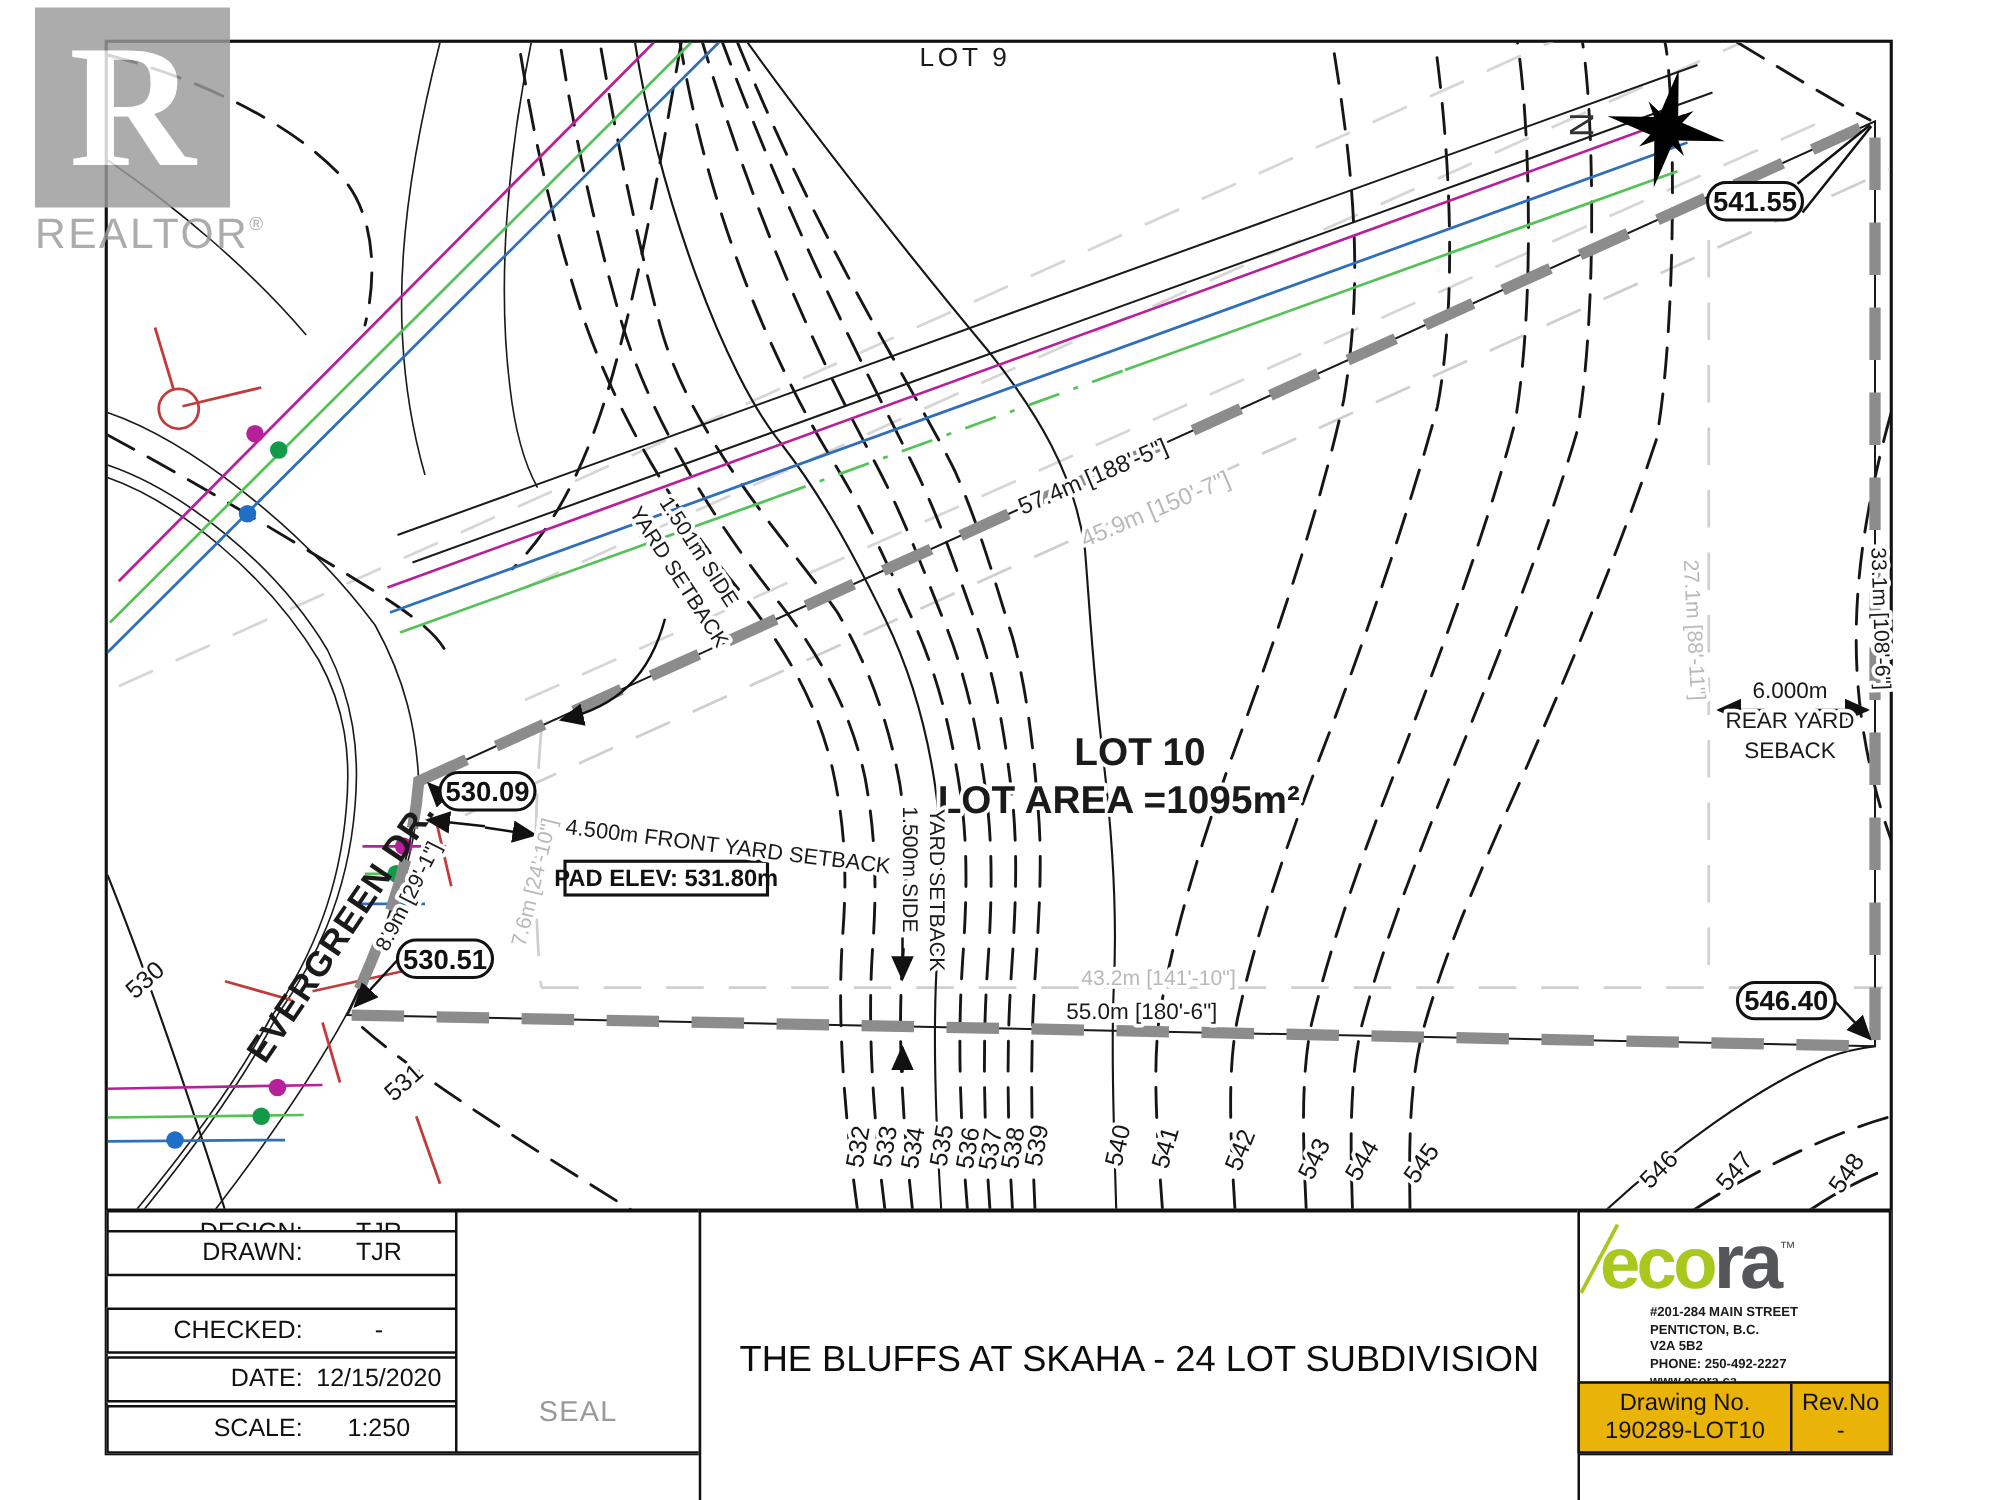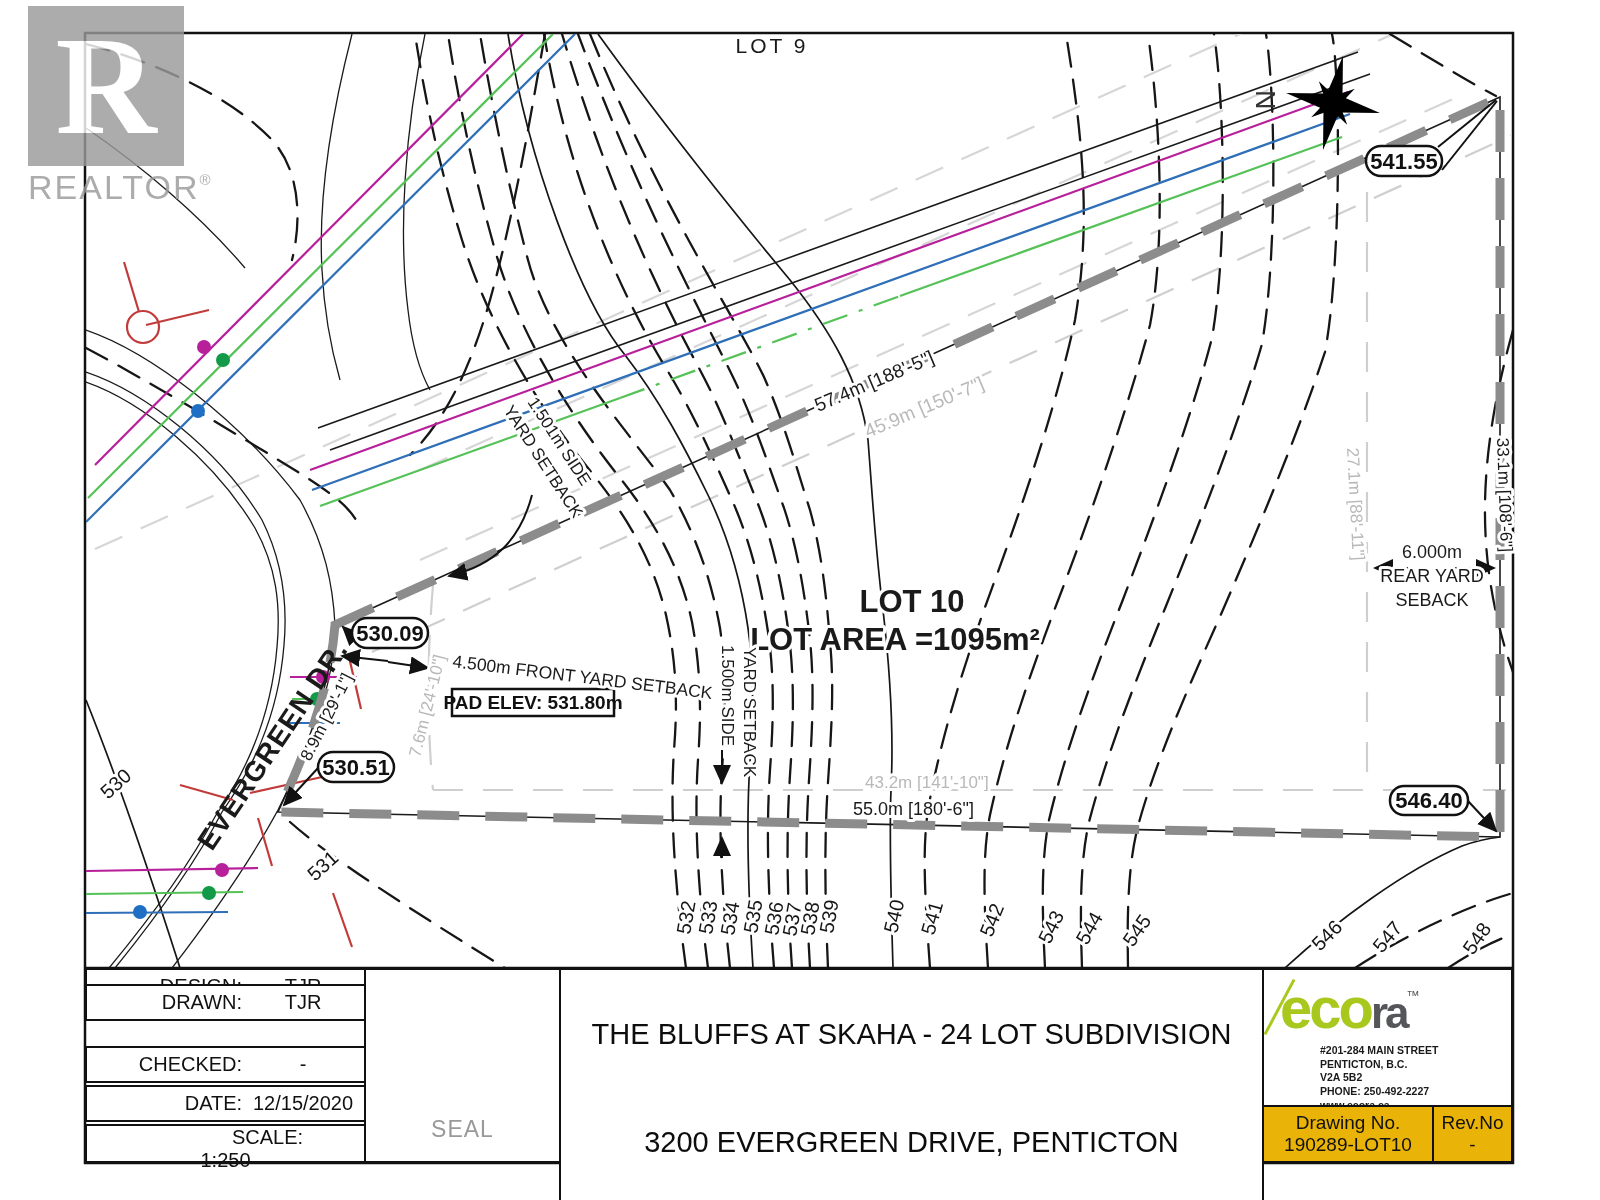--- a/index.html
+++ b/index.html
@@ -13,21 +13,21 @@
   .tb-row .val{width:44%;text-align:center;}
   #seal-box{left:364px;top:968px;width:197px;height:195px;display:flex;align-items:flex-end;justify-content:center;}
   #seal-box .seal{color:#999;font-size:23px;letter-spacing:1px;margin-bottom:18px;}
   #title-box{left:559px;top:968px;width:705px;height:240px;display:flex;flex-direction:column;
      justify-content:space-around;align-items:center;padding:10px 0;}
   #title-box div{font-size:29px;color:#0d0d0d;white-space:nowrap;}
   #ecora-box{left:1262px;top:968px;width:251px;height:195px;}
   #ecora-logo{position:absolute;left:16px;top:4px;width:230px;height:66px;white-space:nowrap;}
   #ecora-slash{position:absolute;left:14px;top:6px;width:3px;height:62px;background:#a8c81e;transform:rotate(28deg);}
   .eco{font-weight:800;font-size:58px;letter-spacing:-3px;color:#a8c81e;}
-  .ra{font-weight:800;font-size:44px;letter-spacing:-3px;color:#55565a;}
+  .ra{font-weight:800;font-size:62px;letter-spacing:-3px;color:#55565a;}
   .tm{font-size:13px;color:#55565a;vertical-align:28px;}
   #ecora-addr{position:absolute;left:56px;top:74px;font-size:10.5px;font-weight:700;color:#1a1a1a;line-height:1.3;}
   #dwg-row{position:absolute;left:-2px;bottom:-2px;width:251px;height:58px;border:2px solid #111;display:flex;box-sizing:border-box;background:#eab308;}
   #dwg-cell{width:168px;border-right:2px solid #111;display:flex;flex-direction:column;align-items:center;justify-content:center;font-size:19px;color:#111;}
   #rev-cell{flex:1;display:flex;flex-direction:column;align-items:center;justify-content:center;font-size:19px;color:#111;}
   
   #wm{position:absolute;left:28px;top:6px;z-index:3;opacity:.82;}
   #wm .block{width:156px;height:160px;background:#9a9a9a;display:flex;align-items:center;justify-content:center;}
   #wm .rletter{font-family:"Liberation Serif",serif;font-weight:700;font-size:140px;color:#fff;line-height:1;}
   #wm .brand{margin-top:2px;font-size:34px;color:#9a9a9a;letter-spacing:2px;font-weight:500;}
@@ -255,32 +255,31 @@
   <span class="val">TJR</span>
 </div>
 <div class="tb tb-row" style="top:1046px;">
   <span class="lbl">CHECKED:</span>
   <span class="val">-</span>
 </div>
 <div class="tb tb-row" style="top:1085px;">
   <span class="lbl">DATE:</span>
   <span class="val">12/15/2020</span>
 </div>
-<div class="tb tb-row" style="top:1124px;height:39px;flex-direction:column;">
+<div class="tb tb-row" style="top:1124px;height:39px;">
   <span class="lbl">SCALE:</span>
   <span class="val">1:250</span>
 </div>
 
 <div class="tb" id="seal-box">
   <div class="seal">SEAL</div>
 </div>
 
 <div class="tb" id="title-box">
   <div>THE BLUFFS AT SKAHA - 24 LOT SUBDIVISION</div>
-  <div>3200 EVERGREEN DRIVE, PENTICTON</div>
 </div>
 
 <div class="tb" id="ecora-box">
   <div id="ecora-slash"></div>
   <div id="ecora-logo">
     <span class="eco">eco</span><span class="ra">ra</span><span class="tm">™</span>
   </div>
   <div id="ecora-addr">
     <div>#201-284 MAIN STREET</div>
     <div>PENTICTON, B.C.</div>

